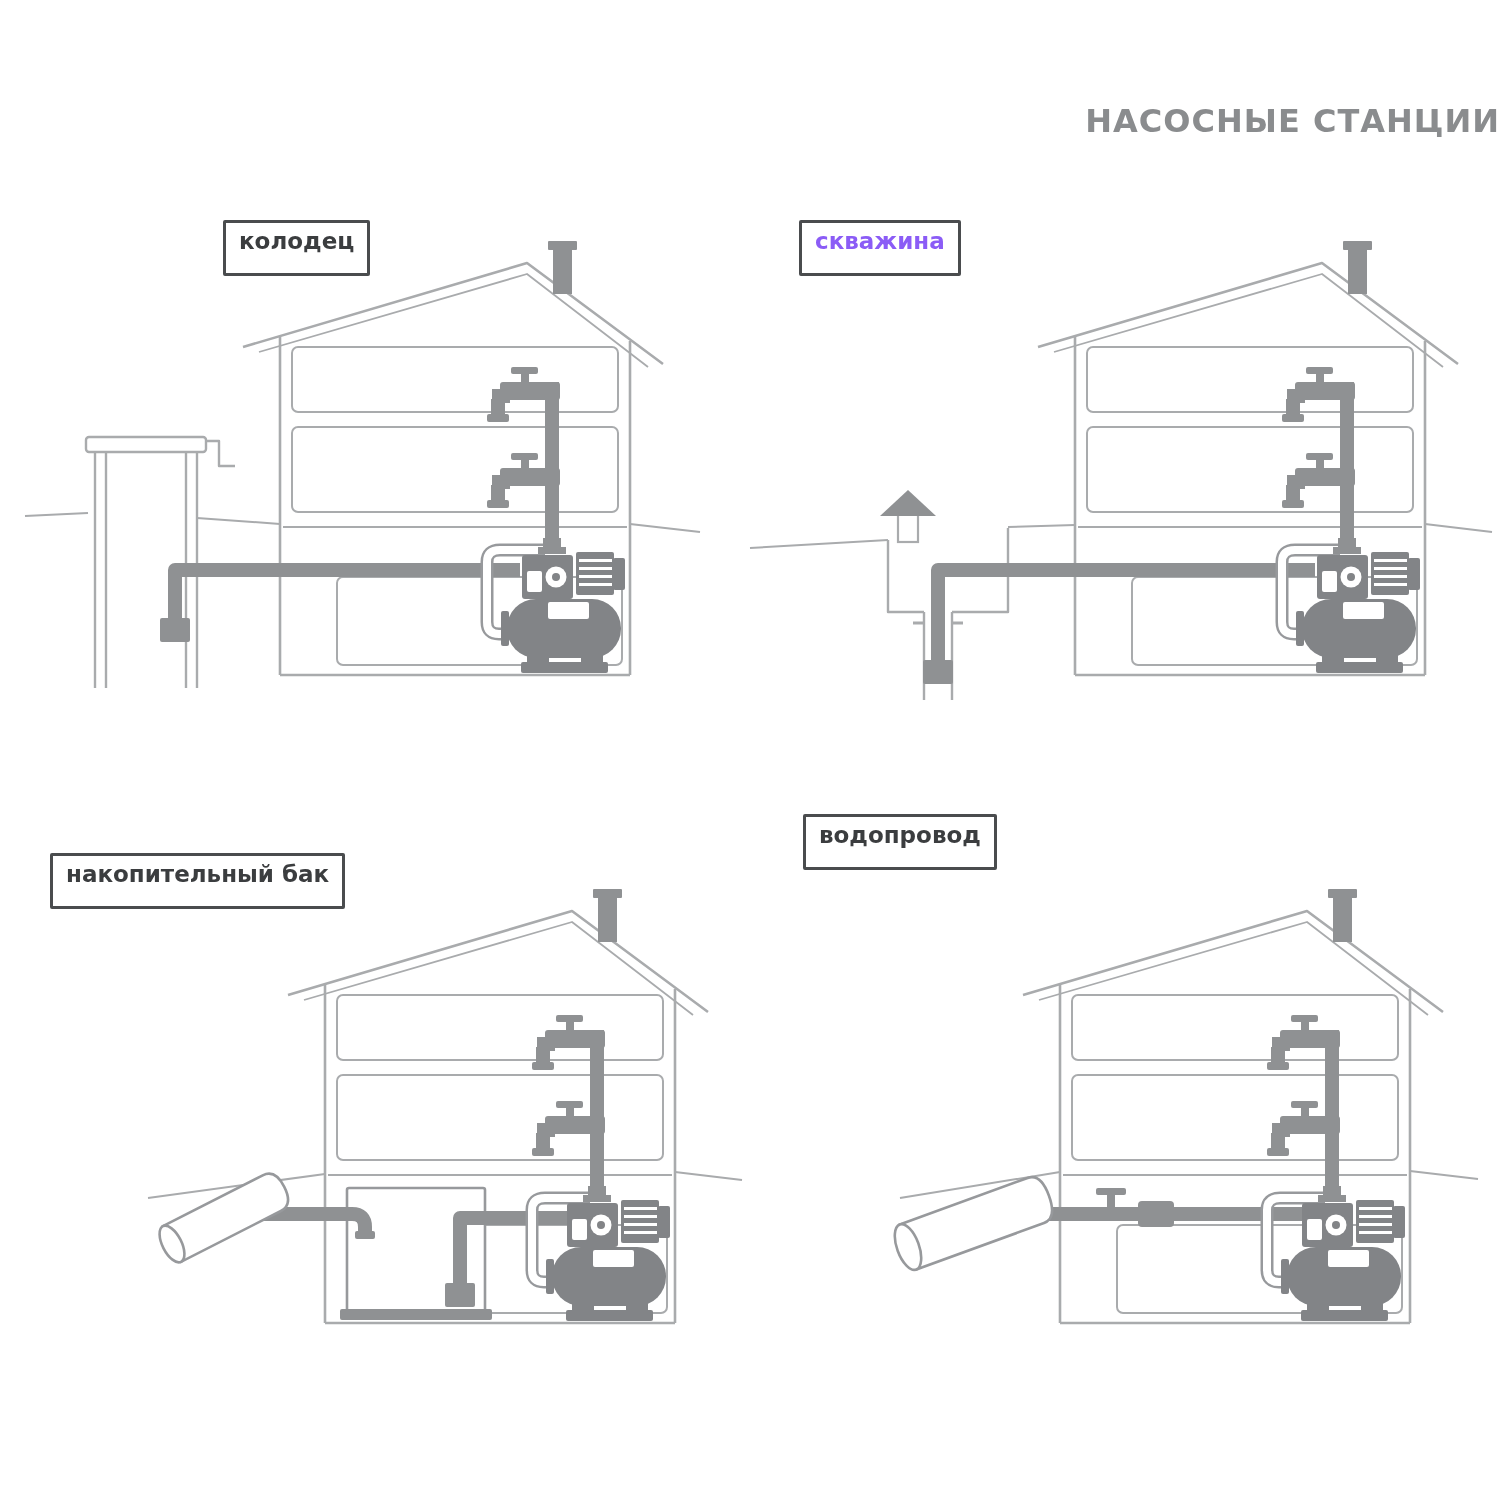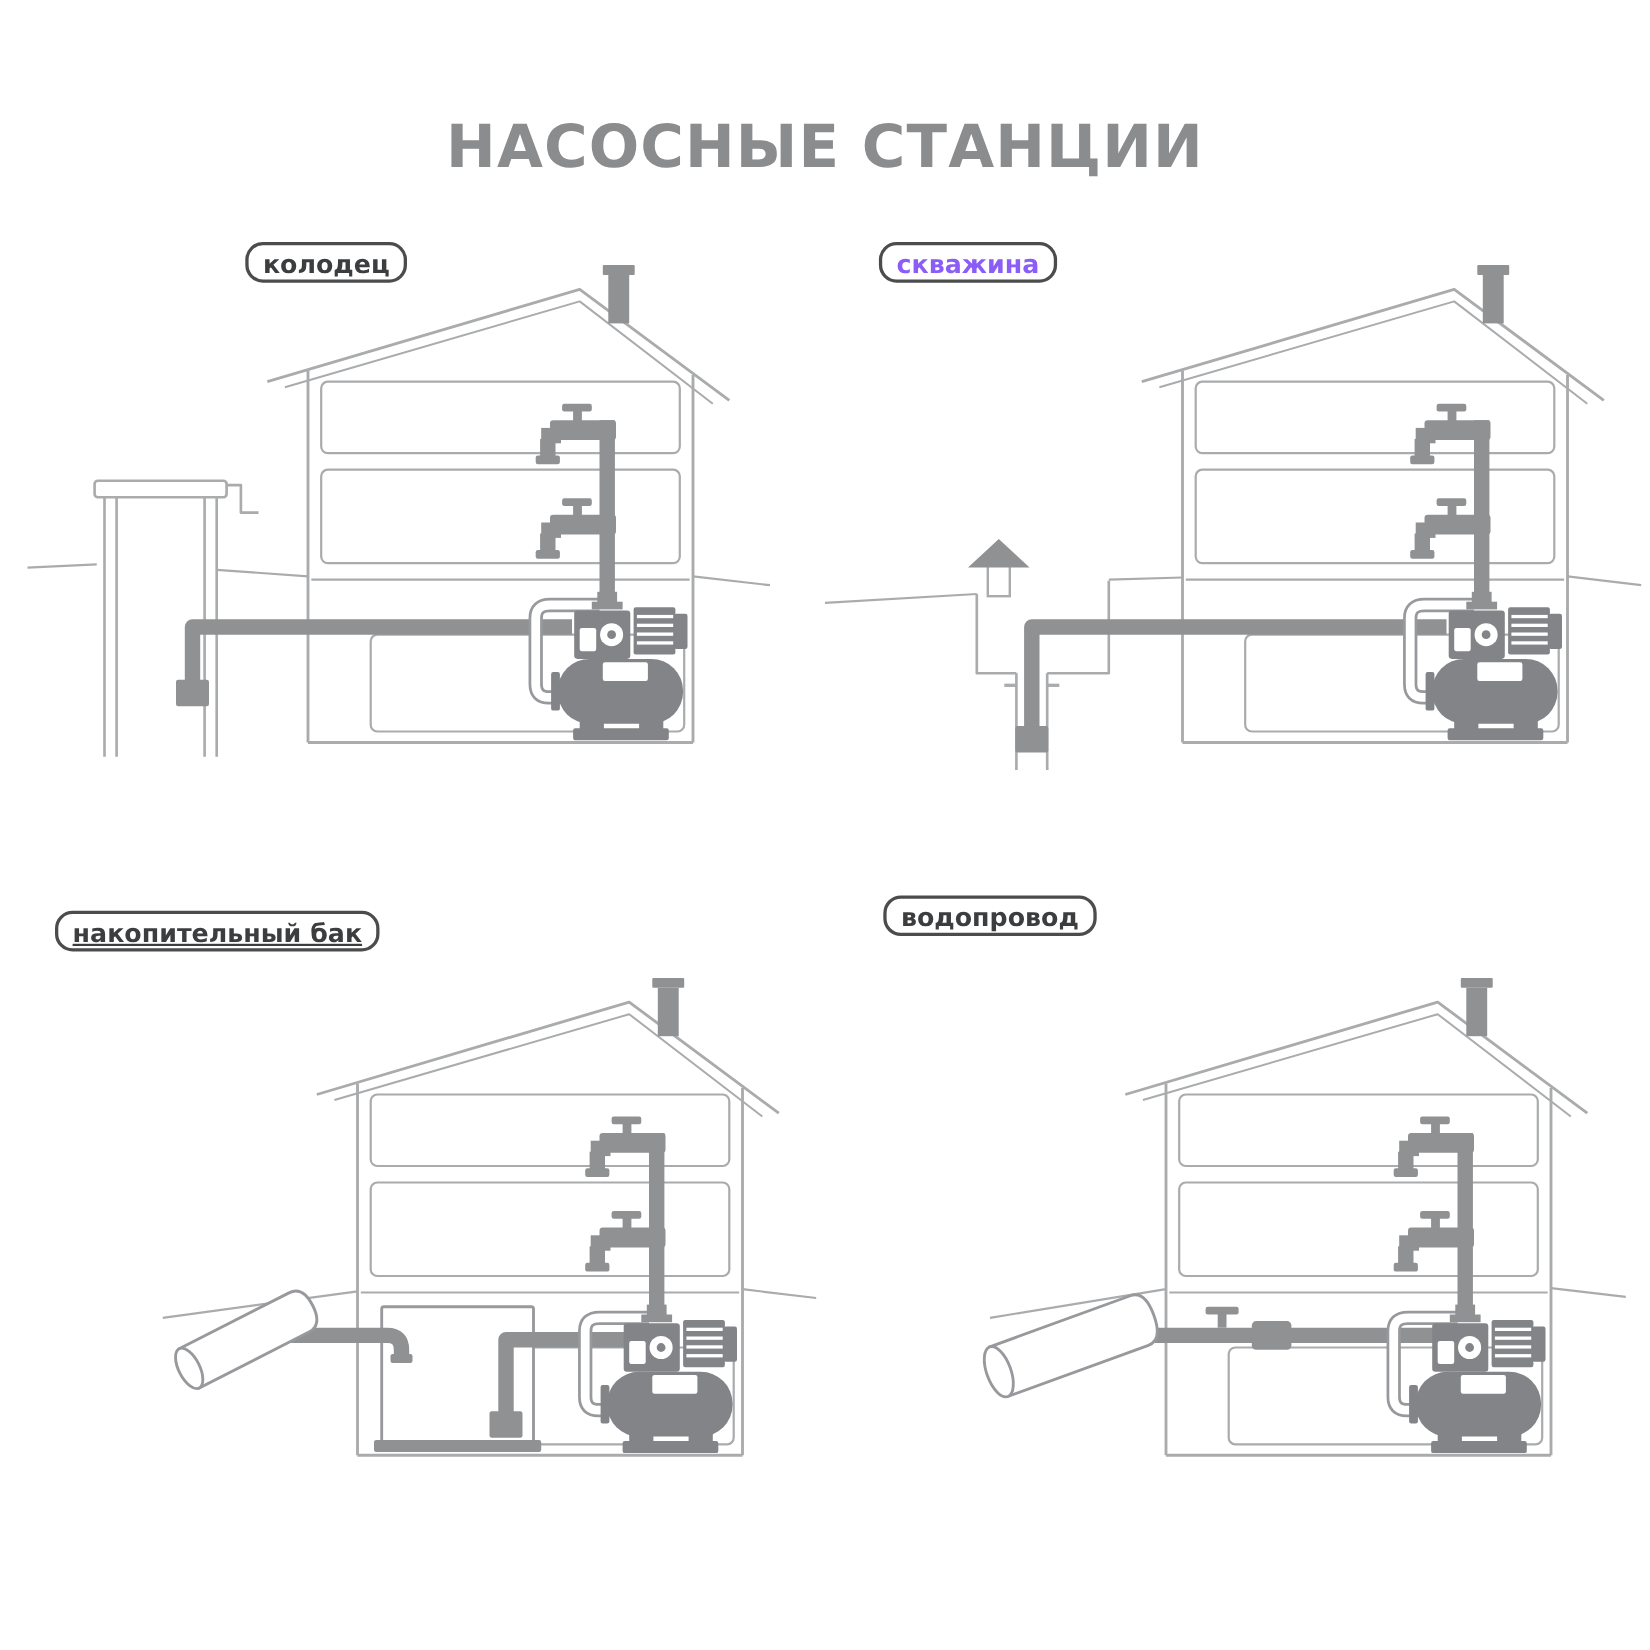--- a/index.html
+++ b/index.html
@@ -1,21 +1,21 @@
 <!DOCTYPE html>
 <html><head>
 <meta charset="utf-8">
 <style>
   html,body{margin:0;padding:0;background:#fff;}
   .canvas{position:relative;width:1500px;height:1500px;background:#fff;overflow:hidden;
           font-family:"DejaVu Sans","Liberation Sans",sans-serif;}
-  .page-title{position:absolute;left:0;right:0;top:102px;text-align:center;
-          font-size:54px;font-weight:700;letter-spacing:1px;}
-  .label-box{position:absolute;background:#fff;border:3px solid;border-radius:16px;
-          font-size:23px;font-weight:700;padding:5px 13px 0;line-height:26px;white-space:nowrap;}
+  .page-title{position:absolute;left:0;right:0;top:102px;text-align:right;
+          font-size:32px;font-weight:700;letter-spacing:1px;}
+  .label-box{position:absolute;background:#fff;border:3px solid;border-radius:2px;
+          font-size:23px;font-weight:700;padding:5px 13px 19px;line-height:26px;white-space:nowrap;}
   #diagram-svg{position:absolute;left:0;top:0;}
 </style>
 </head>
 <body>
 
 <div class="canvas">
 
   <div class="page-title" style="color: rgb(138, 140, 142);">НАСОСНЫЕ СТАНЦИИ</div>
 
   <svg id="diagram-svg" width="1500" height="1500" viewBox="0 0 1500 1500">
@@ -374,16 +374,16 @@
           <rect x="1271" y="1133" width="14" height="18" fill="#8f9193" rx="0"></rect>
           <rect x="1267" y="1148" width="22" height="8" fill="#8f9193" rx="2"></rect>
           <rect x="1301" y="1107" width="8" height="11" fill="#8f9193" rx="0"></rect>
           <rect x="1291" y="1101" width="27" height="7" fill="#8f9193" rx="2"></rect>
         </g>
       </g>
     </svg>
 
   <div class="label-box" style="left: 223px; top: 220px; color: rgb(59, 61, 63); border-color: rgb(74, 76, 78);">колодец</div>
   <div class="label-box" style="left: 799px; top: 220px; color: #8b5cf6; border-color: rgb(74, 76, 78);">скважина</div>
-  <div class="label-box" style="left: 50px; top: 828px; color: rgb(59, 61, 63); border-color: rgb(74, 76, 78); text-decoration: underline;">накопительный бак</div>
+  <div class="label-box" style="left: 50px; top: 853px; color: rgb(59, 61, 63); border-color: rgb(74, 76, 78);">накопительный бак</div>
   <div class="label-box" style="left: 803px; top: 814px; color: rgb(59, 61, 63); border-color: rgb(74, 76, 78);">водопровод</div>
 
 </div>
 
 </body></html>

